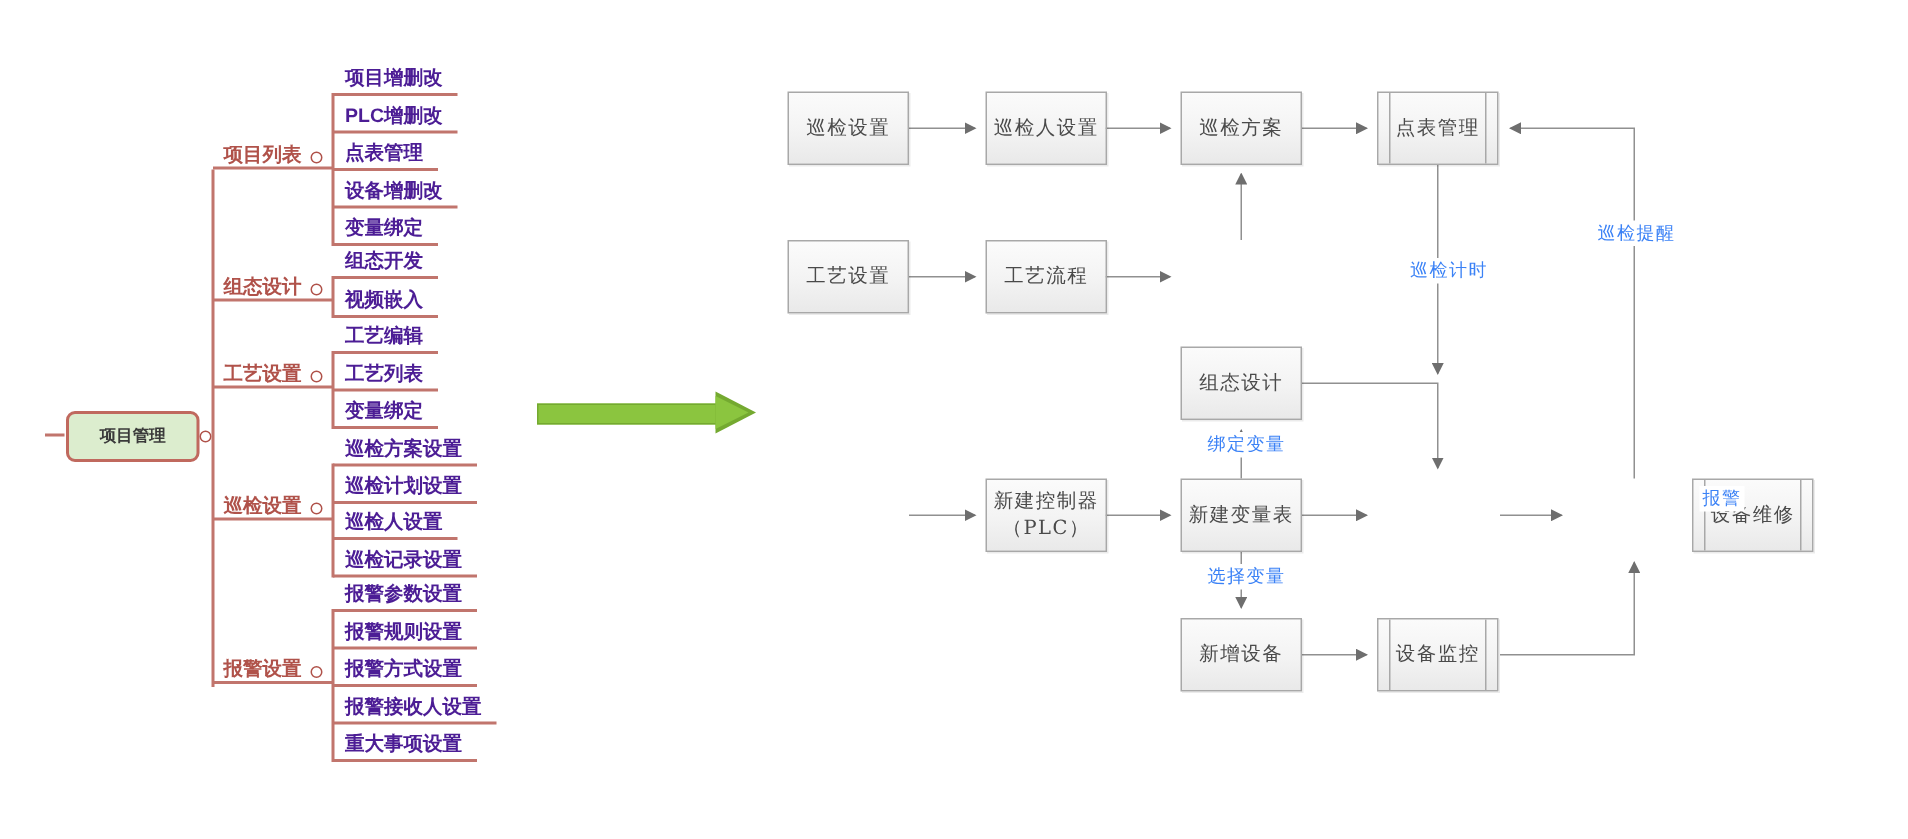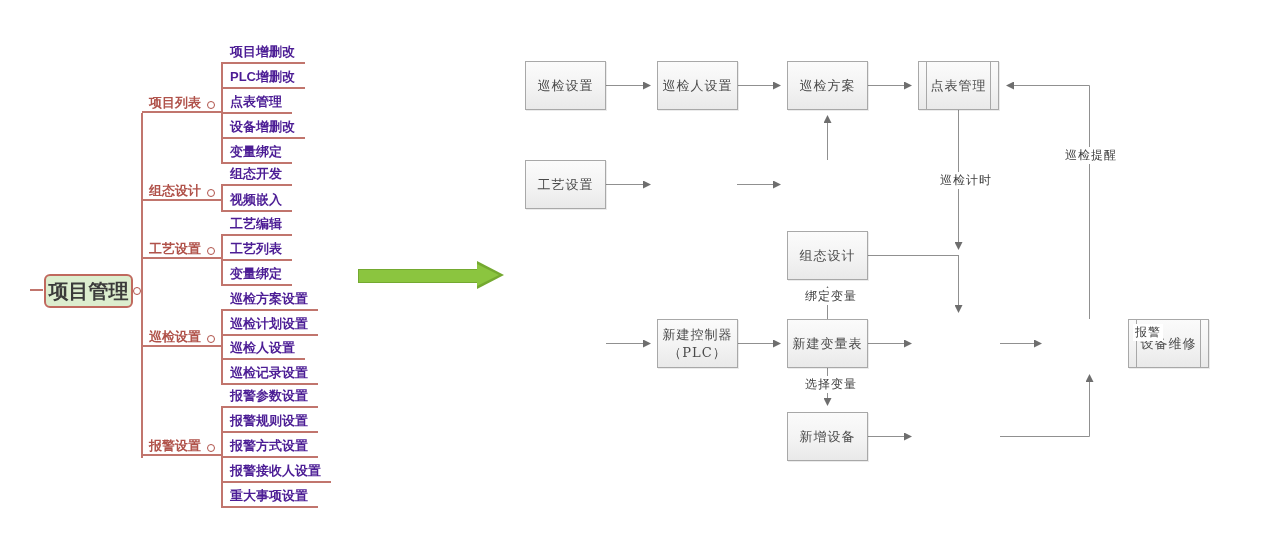--- a/index.html
+++ b/index.html
@@ -11,21 +11,21 @@
     box-sizing:border-box;padding-right:14px;text-align:center;
     border-bottom:2px solid #c1756d;color:#b0524a;font-size:13px;font-weight:bold;white-space:nowrap;}
   .mm-leaf{position:absolute;left:222px;height:20px;line-height:19px;padding:0 10px 0 8px;
     border-bottom:2px solid #c1756d;color:#4c1d95;font-size:13px;font-weight:bold;white-space:nowrap;}
   .mm-vline{position:absolute;width:0;border-left:2px solid #c1756d;}
   .mm-hdash{position:absolute;height:0;border-top:2px solid #c1756d;}
   .mm-toggle{position:absolute;width:6px;height:6px;border:1px solid #b0524a;border-radius:50%;
     background:#fff;}
   .mm-root{position:absolute;left:44px;top:274px;width:85px;height:30px;line-height:30px;
     text-align:center;background:#dcedce;border:2px solid #c0695e;border-radius:6px;
-    color:#3a3a3a;font-size:20px;font-weight:bold;}
+    color:#3a3a3a;font-size:11px;font-weight:bold;}
 
   
   .ga-shaft{position:absolute;left:358px;top:269px;width:120px;height:12px;
     background:#8bc53f;border:1px solid #74a930;}
   .ga-head-o{position:absolute;left:477px;top:261px;width:0;height:0;border-style:solid;
     border-color:transparent;border-width:14px 0 14px 27px;border-left-color:#74a930;}
   .ga-head-i{position:absolute;left:477px;top:264px;width:0;height:0;border-style:solid;
     border-color:transparent;border-width:11px 0 11px 22px;border-left-color:#8bc53f;}
 
   
@@ -33,21 +33,21 @@
     background:linear-gradient(180deg,#fbfbfb 0%,#f3f3f3 55%,#e9e9e9 100%);
     box-shadow:1px 1px 0 rgba(0,0,0,0.08);
     color:#4a4a4a;font-family:"DejaVu Serif","Liberation Serif",serif;font-size:13px;
     letter-spacing:1px;display:flex;flex-direction:column;align-items:center;justify-content:center;
     text-align:center;line-height:1.35;z-index:2;}
   .fbox.pre::before,.fbox.pre::after{content:"";position:absolute;top:0;bottom:0;width:0;
     border-left:1px solid #a8a8a8;}
   .fbox.pre::before{left:7px;}
   .fbox.pre::after{right:7px;}
   .edges{position:absolute;left:0;top:0;z-index:1;}
-  .elabel{position:absolute;background:#ffffff;color:#404040;padding:0 2px;
+  .elabel{position:absolute;background:#ffffff;color:#3b82f6;padding:0 2px;
     font-family:"DejaVu Serif","Liberation Serif",serif;font-size:12px;letter-spacing:1px;
     white-space:nowrap;z-index:3;}
 </style>
 </head>
 <body>
 
 <div class="canvas">
 
   <div class="mm-hdash" style="left:30px;top:289px;width:13px"></div>
   <div class="mm-root">项目管理</div>
@@ -135,39 +135,45 @@
   <div class="fbox" style="left:787px;top:61px">
       <span>巡检方案</span>
     </div>
   <div class="fbox pre" style="left:918px;top:61px">
       <span>点表管理</span>
     </div>
 
   <div class="fbox" style="left:525px;top:160px">
       <span>工艺设置</span>
     </div>
+  <div class="fbox" style="left:657px;top:160px">
+      <span>工艺流程</span>
+    </div>
 
   <div class="fbox" style="left:787px;top:231px">
       <span>组态设计</span>
     </div>
 
   <div class="fbox" style="left:657px;top:319px">
     <span>新建控制器</span>
     <span>（PLC）</span>
   </div>
   <div class="fbox" style="left:787px;top:319px">
       <span>新建变量表</span>
     </div>
   <div class="fbox pre" style="left:1128px;top:319px">
       <span>设备维修</span>
     </div>
 
   <div class="fbox" style="left:787px;top:412px">
       <span>新增设备</span>
     </div>
+  <div class="fbox pre" style="left:918px;top:412px">
+      <span>设备监控</span>
+    </div>
 
   <div class="elabel" style="left:1063px;top:147px">巡检提醒</div>
   <div class="elabel" style="left:938px;top:172px">巡检计时</div>
   <div class="elabel" style="left:803px;top:288px">绑定变量</div>
   <div class="elabel" style="left:803px;top:376px">选择变量</div>
   <div class="elabel" style="left:1133px;top:324px">报警</div>
 
 </div>
 
 </body></html>

